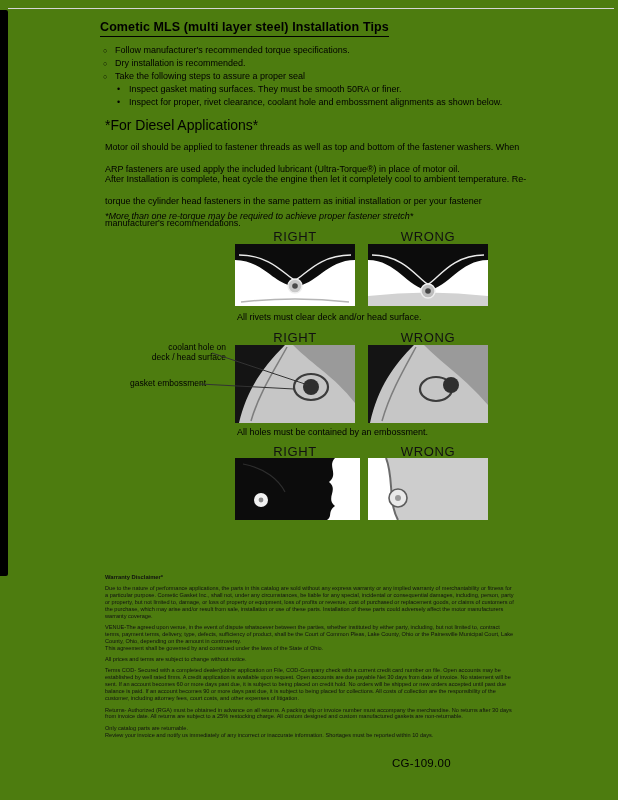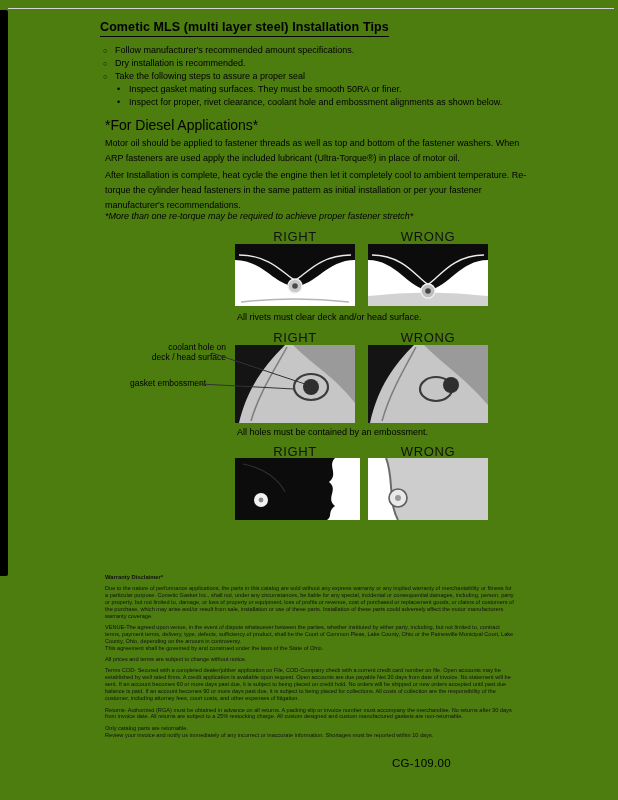--- a/index.html
+++ b/index.html
@@ -12,21 +12,21 @@
   .title{
     position:absolute;left:100px;top:20px;font-size:12.5px;font-weight:bold;
     border-bottom:1.6px solid #000;padding-bottom:2px;letter-spacing:.1px;
   }
   .bullets{position:absolute;left:103px;top:44px;font-size:9px;line-height:13px;}
   .b-row{display:flex;align-items:flex-start;}
   .b-mark{width:12px;flex:0 0 12px;font-size:7px;line-height:13px;text-align:left;}
   .sub .b-mark{font-size:9px;}
   .sub{margin-left:14px;}
   .diesel-heading{position:absolute;left:105px;top:117px;font-size:14px;font-weight:normal;}
-  .para{position:absolute;left:105px;width:432px;font-size:9px;line-height:15px;}
+  .para{position:absolute;left:105px;width:432px;font-size:9px;line-height:22px;}
   .p1{top:136px;}
   .p2{top:168px;}
   .note{position:absolute;left:105px;top:211px;font-size:9px;font-style:italic;}
   .dlabel{position:absolute;width:120px;text-align:center;font-size:13px;letter-spacing:.6px;color:#111;}
   .dimg{position:absolute;display:block;}
   .cap{position:absolute;left:237px;font-size:9px;line-height:11.5px;white-space:pre-line;}
   .ann{position:absolute;font-size:8.5px;line-height:10px;white-space:pre-line;}
   .ann1{left:140px;top:342px;width:86px;text-align:right;}
   .ann2{left:118px;top:378px;margin-left:12px;}
   .leader{position:absolute;left:198px;top:345px;}
@@ -40,21 +40,21 @@
 
 <div class="page">
   <div class="top-edge"></div>
   <div class="binding"></div>
 
   <div class="title">Cometic MLS (multi layer steel) Installation Tips</div>
 
   <div class="bullets">
     <div class="b-row">
       <span class="b-mark">○</span>
-      <span>Follow manufacturer's recommended amount specifications.</span>
+      <span>Follow manufacturer's recommended torque specifications.</span>
     </div>
     <div class="b-row">
       <span class="b-mark">○</span>
       <span>Dry installation is recommended.</span>
     </div>
     <div class="b-row">
       <span class="b-mark">○</span>
       <span>Take the following steps to assure a proper seal</span>
     </div>
     <div class="b-row sub">

